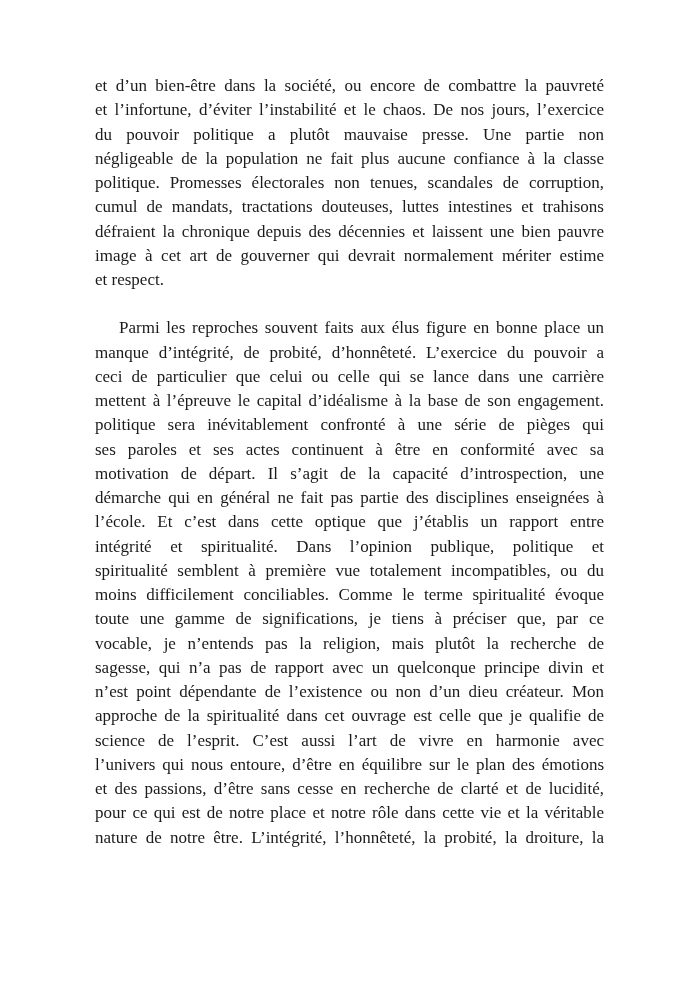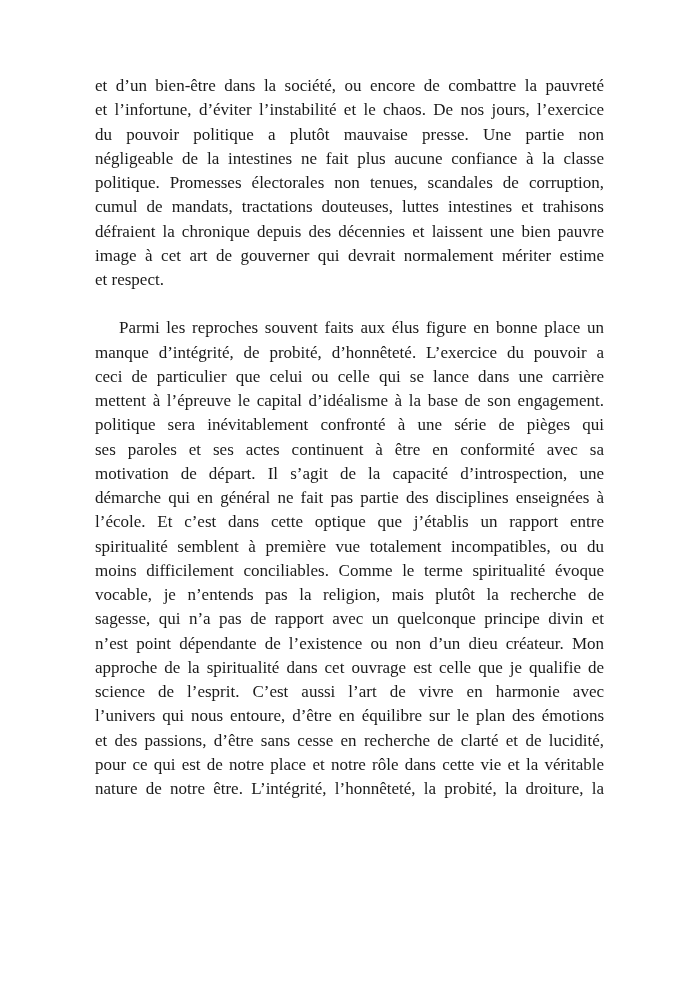--- a/index.html
+++ b/index.html
@@ -46,40 +46,42 @@
     }
   </style>
 </head>
 <body>
 
 <div class="page">
   <div class="para">
     <span class="line">et d’un bien-être dans la société, ou encore de combattre la pauvreté</span>
     <span class="line">et l’infortune, d’éviter l’instabilité et le chaos. De nos jours, l’exercice</span>
     <span class="line">du pouvoir politique a plutôt mauvaise presse. Une partie non</span>
-    <span class="line">négligeable de la intestines ne fait plus aucune confiance à la classe</span>
+    <span class="line">négligeable de la population ne fait plus aucune confiance à la classe</span>
     <span class="line">politique. Promesses électorales non tenues, scandales de corruption,</span>
     <span class="line">cumul de mandats, tractations douteuses, luttes intestines et trahisons</span>
     <span class="line">défraient la chronique depuis des décennies et laissent une bien pauvre</span>
     <span class="line">image à cet art de gouverner qui devrait normalement mériter estime</span>
     <span class="line last">et respect.</span>
   </div>
 
   <div class="para">
     <span class="line indent">Parmi les reproches souvent faits aux élus figure en bonne place un</span>
     <span class="line">manque d’intégrité, de probité, d’honnêteté. L’exercice du pouvoir a</span>
     <span class="line">ceci de particulier que celui ou celle qui se lance dans une carrière</span>
     <span class="line">mettent à l’épreuve le capital d’idéalisme à la base de son engagement.</span>
     <span class="line">politique sera inévitablement confronté à une série de pièges qui</span>
     <span class="line">ses paroles et ses actes continuent à être en conformité avec sa</span>
     <span class="line">motivation de départ. Il s’agit de la capacité d’introspection, une</span>
     <span class="line">démarche qui en général ne fait pas partie des disciplines enseignées à</span>
     <span class="line">l’école. Et c’est dans cette optique que j’établis un rapport entre</span>
+    <span class="line">intégrité et spiritualité. Dans l’opinion publique, politique et</span>
     <span class="line">spiritualité semblent à première vue totalement incompatibles, ou du</span>
     <span class="line">moins difficilement conciliables. Comme le terme spiritualité évoque</span>
+    <span class="line">toute une gamme de significations, je tiens à préciser que, par ce</span>
     <span class="line">vocable, je n’entends pas la religion, mais plutôt la recherche de</span>
     <span class="line">sagesse, qui n’a pas de rapport avec un quelconque principe divin et</span>
     <span class="line">n’est point dépendante de l’existence ou non d’un dieu créateur. Mon</span>
     <span class="line">approche de la spiritualité dans cet ouvrage est celle que je qualifie de</span>
     <span class="line">science de l’esprit. C’est aussi l’art de vivre en harmonie avec</span>
     <span class="line">l’univers qui nous entoure, d’être en équilibre sur le plan des émotions</span>
     <span class="line">et des passions, d’être sans cesse en recherche de clarté et de lucidité,</span>
     <span class="line">pour ce qui est de notre place et notre rôle dans cette vie et la véritable</span>
     <span class="line">nature de notre être. L’intégrité, l’honnêteté, la probité, la droiture, la</span>
   </div>

